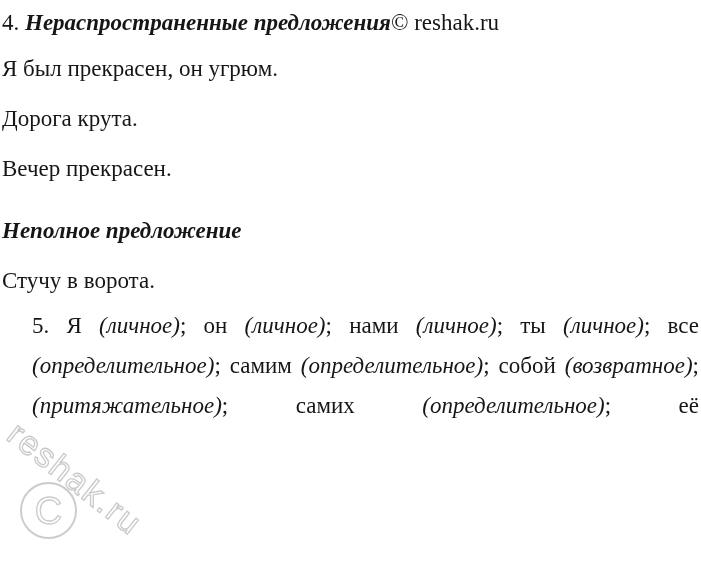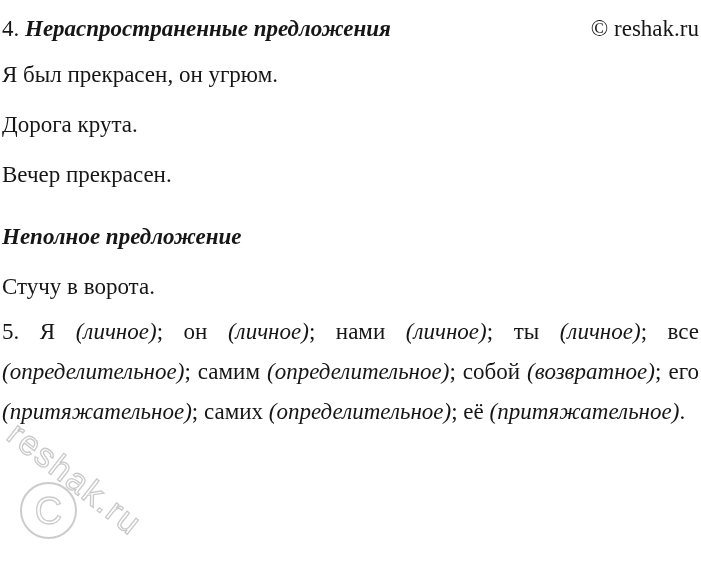--- a/index.html
+++ b/index.html
@@ -55,39 +55,39 @@
 
   
   .content {
     position: relative;
     z-index: 1;
     padding: 0 2px;
   }
 
   .doc-header {
     display: flex;
-    justify-content: space-between;
     align-items: baseline;
-    margin-top: 16px;
+    margin-top: 10px;
     line-height: 26px;
   }
   .heading-left { white-space: nowrap; }
   .bold-italic { font-weight: bold; font-style: italic; }
 
   .sentence { line-height: 26px; margin-top: 24px; }
   .sentence.first { margin-top: 20px; }
   .subheading { line-height: 26px; margin-top: 36px; }
 
   .exercise5 { margin-top: 12px; }
   .ex5-line {
     height: 40px;
     line-height: 40px;
     text-align: justify;
     text-align-last: justify;
     overflow: hidden;
+    margin-left: 30px;
   }
   .ex5-line.last { text-align-last: left; }
   .it { font-style: italic; }
 </style>
 </head>
 <body>
 
 <div class="page">
 
   <div class="wm-layer">

